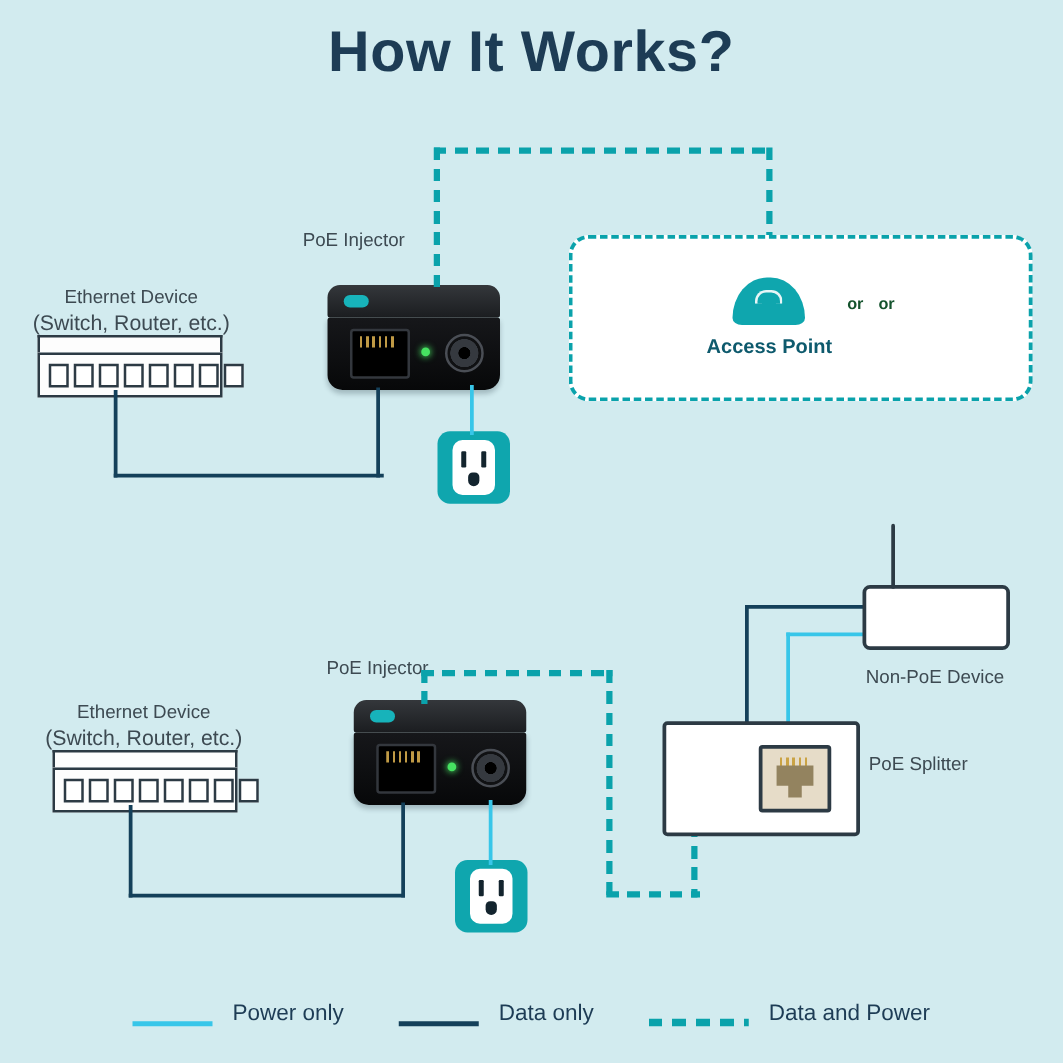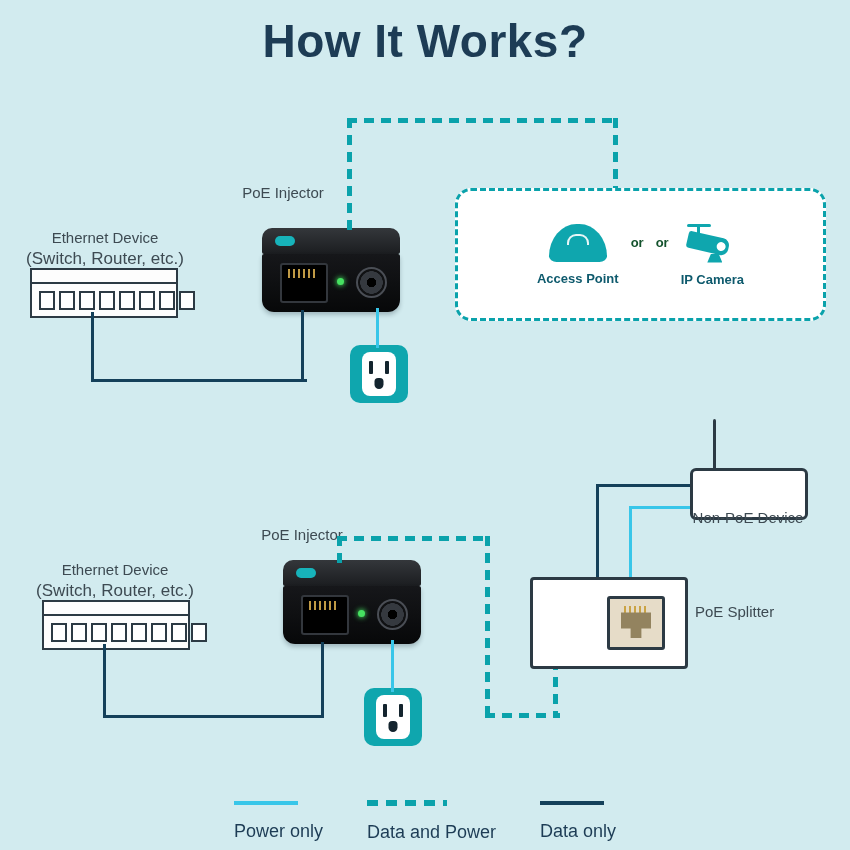--- a/index.html
+++ b/index.html
@@ -40,21 +40,21 @@
   
   .ln{position:absolute;}
   .ln-dark{background:#14405a;}
   .ln-cyan{background:#38c6e9;}
   .dash-h{position:absolute;height:5px;background:repeating-linear-gradient(90deg,#0aa2ab 0 10px,transparent 10px 17px);}
   .dash-v{position:absolute;width:5px;background:repeating-linear-gradient(180deg,#0aa2ab 0 10px,transparent 10px 17px);}
 
   
   .devices-box{left:455px;top:188px;width:365px;height:127px;background:#fff;border:3px dashed #0aa2ab;border-radius:16px;display:flex;align-items:center;justify-content:center;gap:12px;}
   .dev-group{display:flex;flex-direction:column;align-items:center;gap:9px;}
-  .dlabel{font-size:13px;font-weight:700;color:#0e5a6d;white-space:nowrap;}
+  .dlabel{font-size:16px;font-weight:700;color:#0e5a6d;white-space:nowrap;}
   .or-sep{font-size:13px;font-weight:700;color:#14532d;transform:translateY(-12px);}
 
   .ap-icon{width:58px;height:38px;background:#0fa6ae;border-radius:29px 29px 8px 8px / 34px 34px 6px 6px;position:relative;}
   .ap-icon::after{content:"";position:absolute;left:50%;top:10px;transform:translateX(-50%);width:18px;height:9px;border:2px solid rgba(255,255,255,.9);border-bottom:none;border-radius:9px 9px 0 0;}
 
   .phone-icon{width:46px;height:40px;position:relative;}
   .ph-handset{position:absolute;left:0;top:1px;width:11px;height:38px;background:#0fa6ae;border-radius:5px;}
   .ph-body{position:absolute;left:15px;top:1px;width:31px;height:38px;background:#0fa6ae;border-radius:3px;}
   .ph-screen{position:absolute;left:5px;top:5px;width:21px;height:8px;background:#fff;border-radius:1px;}
   .ph-keys{position:absolute;left:5px;top:18px;width:21px;height:15px;background-image:radial-gradient(circle,#fff 1.6px,transparent 1.8px);background-size:7px 6px;background-position:1px 1px;}
@@ -71,21 +71,21 @@
   .sp-port{position:absolute;right:20px;top:16px;width:52px;height:48px;background:#e6dcc8;border:3px solid #2c3a44;border-radius:3px;}
   .sp-cavity{position:absolute;left:50%;top:55%;transform:translate(-50%,-50%);width:30px;height:26px;background:#93835f;clip-path:polygon(0 0,100% 0,100% 62%,68% 62%,68% 100%,32% 100%,32% 62%,0 62%);}
   .sp-pins{position:absolute;left:50%;top:7px;transform:translateX(-50%);width:24px;height:7px;background:repeating-linear-gradient(90deg,#caa344 0 2px,transparent 2px 5px);}
 
   
   .router{left:690px;top:468px;width:112px;height:46px;background:#fff;border:3px solid #2c3a44;border-radius:6px;}
   .antenna{position:absolute;left:20px;top:-52px;width:3px;height:52px;background:#2c3a44;border-radius:2px;}
 
   
   .legend{top:800px;left:0;width:100%;display:flex;align-items:center;justify-content:center;gap:44px;}
-  .legend-item{display:flex;align-items:flex-start;gap:16px;flex-direction:column;}
+  .legend-item{display:flex;align-items:flex-end;gap:16px;}
   .legend-label{font-size:18px;color:#1d3c55;}
   .leg-cyan{width:64px;height:4px;background:#38c6e9;}
   .leg-dark{width:64px;height:4px;background:#14405a;}
   .leg-dash{width:80px;height:6px;background:repeating-linear-gradient(90deg,#0aa2ab 0 11px,transparent 11px 19px);}
 </style>
 </head>
 <body>
 
 <div class="stage">
 
@@ -143,31 +143,20 @@
 
   <div class="ln ln-cyan" style="left:376px;top:308px;width:3px;height:40px;"></div>
 
   <div class="abs devices-box">
     <div class="dev-group">
       <div class="ap-icon"></div>
       <div class="dlabel">Access Point</div>
     </div>
     <div class="or-sep">or</div>
     <div class="or-sep">or</div>
-    <div class="dev-group">
-      <div class="camera-icon">
-        <div class="cam-bracket-h"></div>
-        <div class="cam-bracket-v"></div>
-        <div class="cam-body">
-            <div class="cam-lens"></div>
-          </div>
-        <div class="cam-stand"></div>
-      </div>
-      <div class="dlabel">IP Camera</div>
-    </div>
   </div>
 
   <div class="abs dev-label" style="left:35px;top:561px;width:160px;">
     <div>Ethernet Device</div>
     <div class="sub">(Switch, Router, etc.)</div>
   </div>
 
   <div class="abs switch" style="left:42px;top:600px;">
     <div class="sw-top"></div>
     <div class="sw-front">
@@ -226,30 +215,30 @@
     <div class="sp-port">
       <div class="sp-pins"></div>
       <div class="sp-cavity"></div>
     </div>
   </div>
   <div class="abs caption" style="left:695px;top:603px;width:120px;text-align:left;">PoE Splitter</div>
 
   <div class="abs router">
     <div class="antenna"></div>
   </div>
-  <div class="abs caption" style="left:683px;top:509px;width:130px;">Non-PoE Device</div>
+  <div class="abs caption" style="left:683px;top:533px;width:130px;">Non-PoE Device</div>
 
   <div class="abs legend">
     <div class="legend-item">
       <div class="leg-cyan"></div>
       <div class="legend-label">Power only</div>
     </div>
     <div class="legend-item">
+      <div class="leg-dark"></div>
+      <div class="legend-label">Data only</div>
+    </div>
+    <div class="legend-item">
       <div class="leg-dash"></div>
       <div class="legend-label">Data and Power</div>
     </div>
-    <div class="legend-item">
-      <div class="leg-dark"></div>
-      <div class="legend-label">Data only</div>
-    </div>
   </div>
 
 </div>
 
 </body></html>

